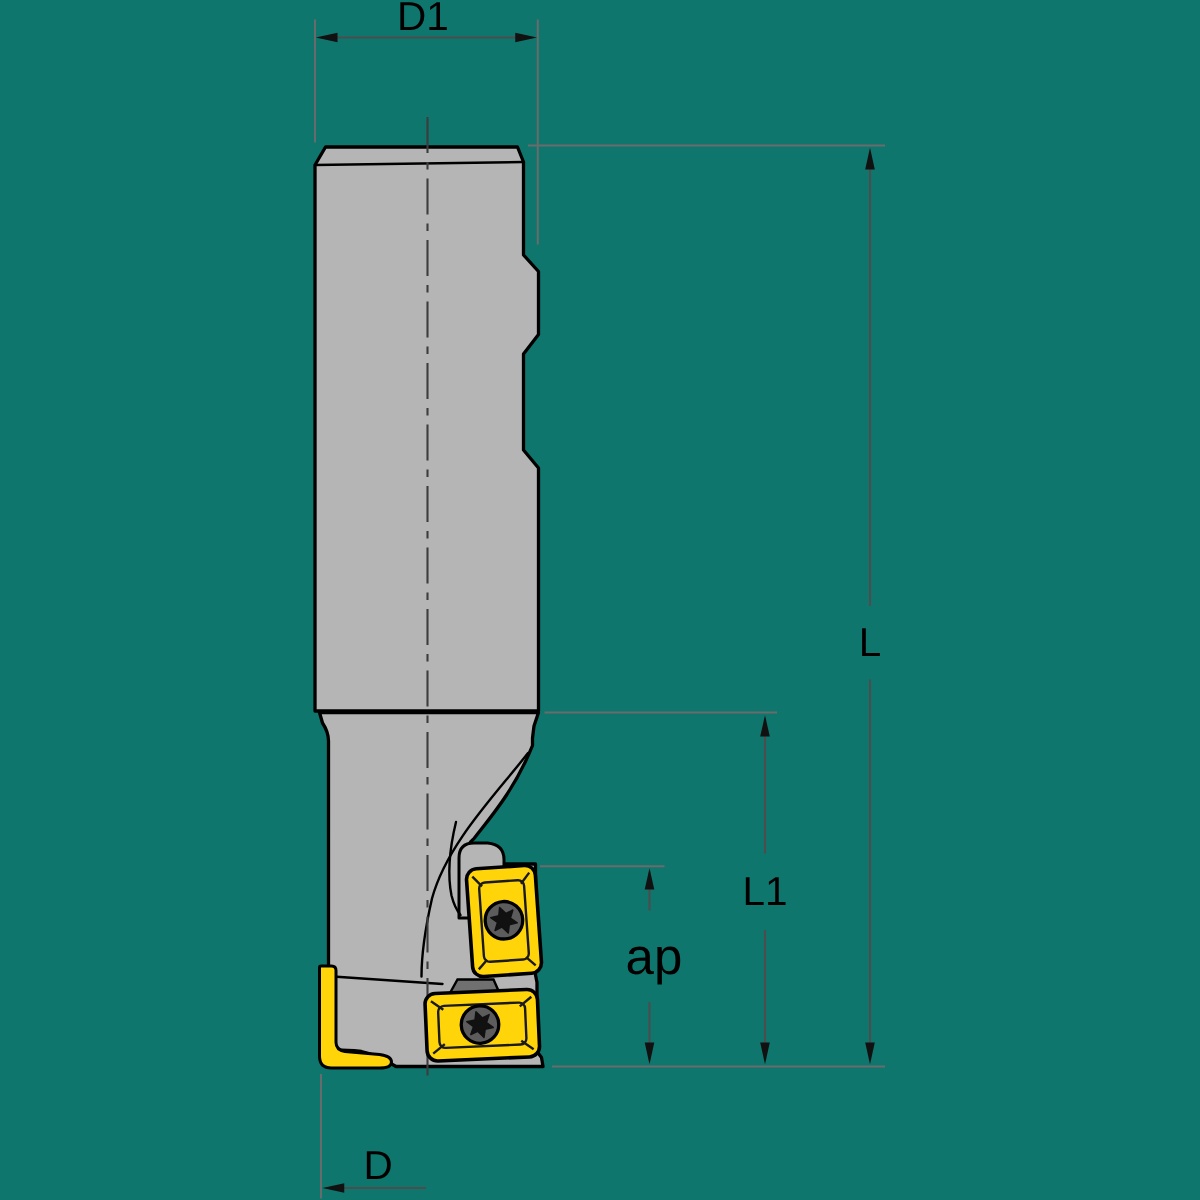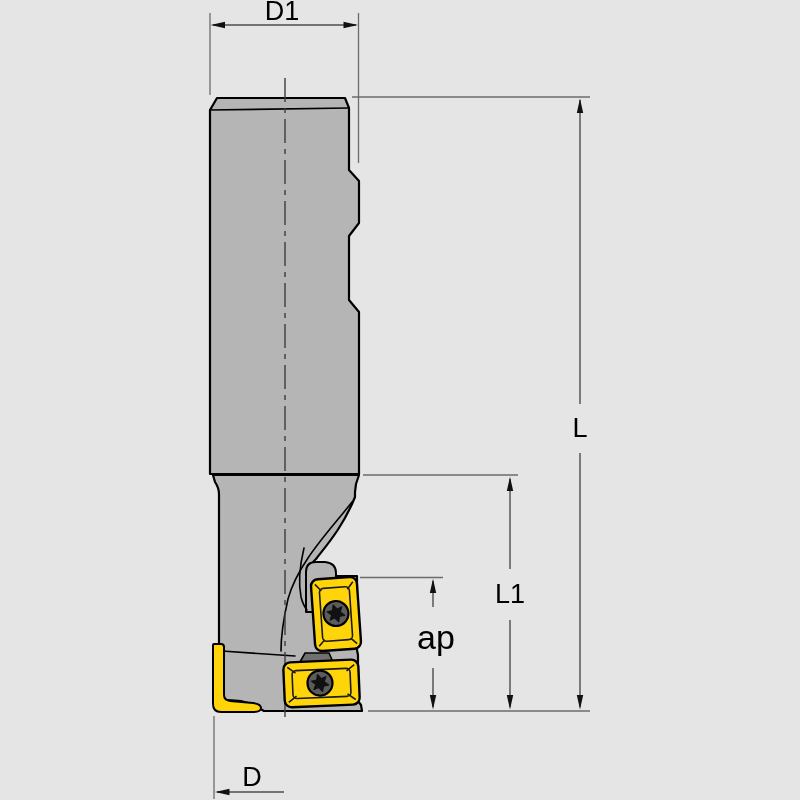--- a/index.html
+++ b/index.html
@@ -1,16 +1,16 @@
 <!DOCTYPE html>
 <html><head>
 <meta charset="utf-8">
 <style>
   html,body{margin:0;padding:0;background:#fff;}
-  .stage{position:relative;width:800px;height:800px;background:#e5e5e5;overflow:hidden;}
+  .stage{position:relative;width:800px;height:800px;background:#0f766e;overflow:hidden;}
   svg{display:block;}
   .outline{fill:#b5b5b5;stroke:#000;stroke-width:2.2;stroke-linejoin:round;}
   .thinline{fill:none;stroke:#000;stroke-width:1.6;stroke-linecap:round;}
   .dimline{stroke:#4d4d4d;stroke-width:1.4;fill:none;}
   .extline{stroke:#6b6b6b;stroke-width:1.3;fill:none;}
   .arrow{fill:#111;stroke:none;}
   .dimtext{font-family:"Liberation Sans","DejaVu Sans",sans-serif;font-size:27px;fill:#000;text-anchor:middle;}
   .dimtext-big{font-family:"Liberation Sans","DejaVu Sans",sans-serif;font-size:34px;fill:#000;text-anchor:middle;}
   .insert{fill:#ffd50a;stroke:#000;stroke-width:2.4;stroke-linejoin:round;}
   .facet{fill:none;stroke:#1a1a1a;stroke-width:1.6;stroke-linejoin:round;}

